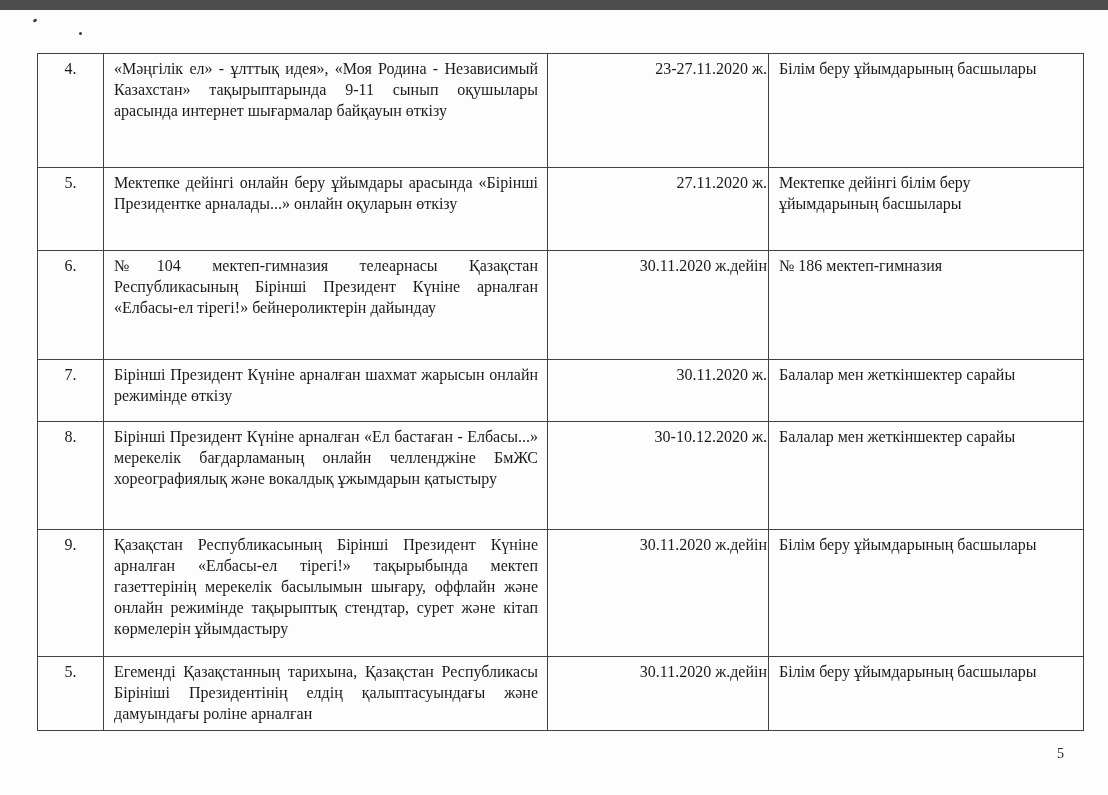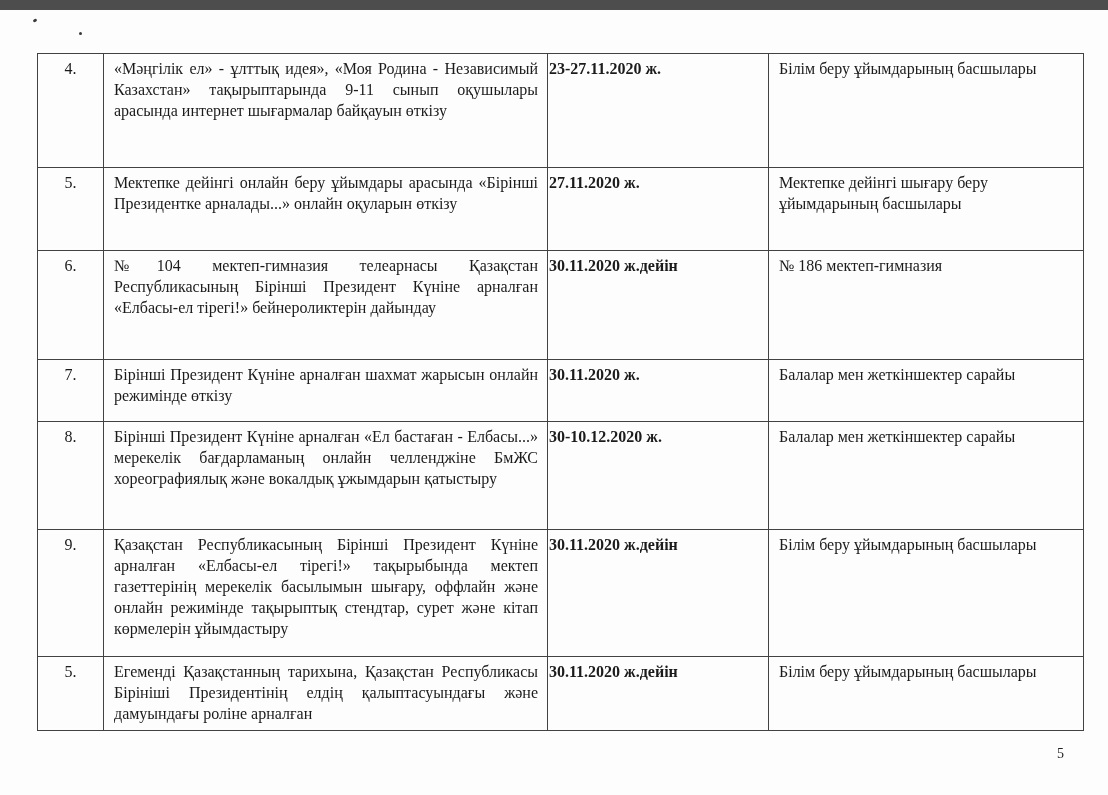--- a/index.html
+++ b/index.html
@@ -59,23 +59,22 @@
   td.c-num {
     text-align: center;
     padding-top: 4px;
   }
   td.c-act {
     text-align: justify;
     padding: 4px 9px 4px 10px;
     margin-top: 10px;
   }
   td.c-date {
-    text-align: left;
+    text-align: right;
     padding-top: 4px;
-    font-weight: bold;
   }
   td.c-resp {
     padding: 4px 10px 16px 10px;
     line-height: 22px;
   }
   .page-num {
     position: absolute;
     left: 1057px;
     top: 746px;
     font-size: 14px;
@@ -103,21 +102,21 @@
       <td class="c-num">4.</td>
       <td class="c-act">«Мәңгілік ел» - ұлттық идея», «Моя Родина - Независимый Казахстан» тақырыптарында 9-11 сынып оқушылары арасында интернет шығармалар байқауын өткізу</td>
       <td class="c-date">23-27.11.2020 ж.</td>
       <td class="c-resp">Білім беру ұйымдарының басшылары</td>
     </tr>
 
     <tr>
       <td class="c-num">5.</td>
       <td class="c-act">Мектепке дейінгі онлайн беру ұйымдары арасында «Бірінші Президентке арналады...» онлайн оқуларын өткізу</td>
       <td class="c-date">27.11.2020 ж.</td>
-      <td class="c-resp">Мектепке дейінгі шығару беру ұйымдарының басшылары</td>
+      <td class="c-resp">Мектепке дейінгі білім беру ұйымдарының басшылары</td>
     </tr>
 
     <tr>
       <td class="c-num">6.</td>
       <td class="c-act">№104 мектеп-гимназия телеарнасы Қазақстан Республикасының Бірінші Президент Күніне арналған «Елбасы-ел тірегі!» бейнероликтерін дайындау</td>
       <td class="c-date">30.11.2020 ж.дейін</td>
       <td class="c-resp">№ 186 мектеп-гимназия</td>
     </tr>
 
     <tr>

